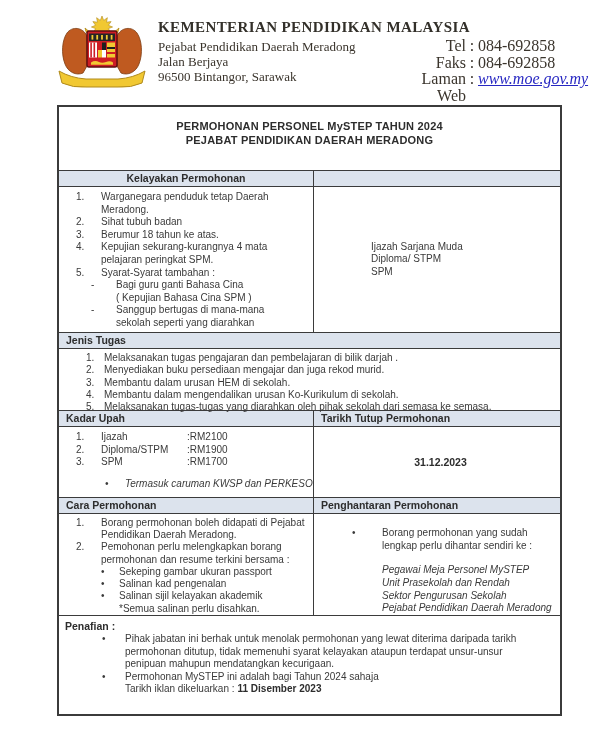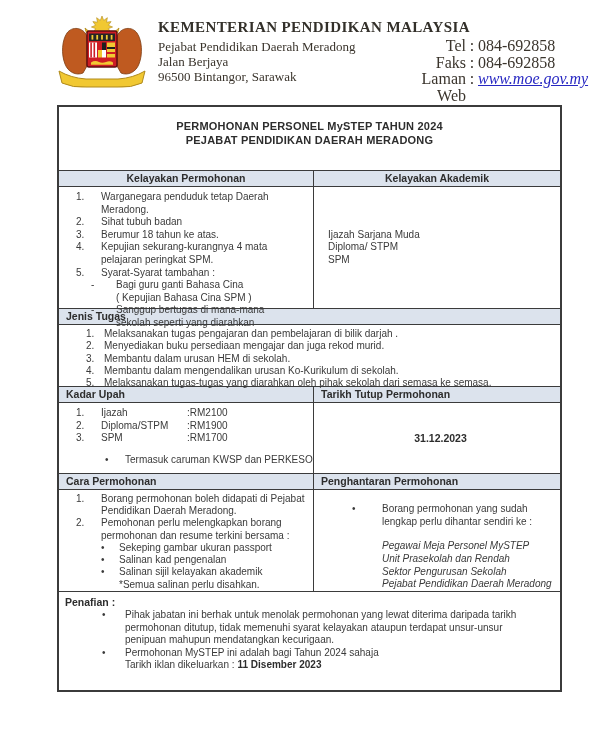--- a/index.html
+++ b/index.html
@@ -25,40 +25,40 @@
   .sec:first-child{border-top:none;}
   .two{display:flex;}
   .cL{width:255px;border-right:1px solid #3b3b3b;box-sizing:border-box;}
   .cR{flex:1;box-sizing:border-box;}
   .hdr-row{height:16px;background:#dce3ed;}
   .hdr{font-weight:bold;color:#2d2d2d;font-size:10.5px;line-height:15px;white-space:nowrap;overflow:hidden;}
   .hdr.center{text-align:center;}
   .hdr.left{padding-left:7px;text-align:left;}
   .s-title{height:63px;text-align:center;padding-top:13px;}
   .title-line{font-weight:bold;font-size:11px;line-height:13.5px;color:#2d2d2d;letter-spacing:.2px;}
-  .s-body1{height:122px;}
+  .s-body1{height:146px;gap:43px;}
   .s-jenis{height:62px;}
   .s-kadar{height:71px;gap:7px;}
   .s-cara{height:102px;align-items:flex-end;}
   .s-penafian{height:99px;padding:4px 10px 4px 6px;}
   
   ol.nl{margin:0;padding:4px 6px 0 17px;list-style:none;counter-reset:i;}
   ol.nl>li{counter-increment:i;display:grid;grid-template-columns:25px 1fr;line-height:12.6px;}
   ol.nl>li::before{content:counter(i) ".";}
   ol.nl.jenis{padding:3px 6px 0 27px;}
   ol.nl.jenis>li{grid-template-columns:18px 1fr;line-height:12.3px;}
   ol.nl.cara>li{line-height:12.3px;}
   
   .dl{margin:0 0 0 32px;width:190px;}
   .di{display:grid;grid-template-columns:25px 1fr;line-height:12.6px;}
   .di::before{content:"-";}
   .preline{white-space:pre-line;}
   
   ol.nl.kadar>li{grid-template-columns:25px 86px 1fr;line-height:12.6px;}
-  .note-row{display:grid;grid-template-columns:20px 1fr;margin:9px 0 0 46px;}
+  .note-row{display:grid;grid-template-columns:20px 1fr;margin:9px 0 0 46px;font-style:italic;}
   .note-row::before{content:"\2022";}
   
   .blt{display:grid;grid-template-columns:18px 1fr;margin-left:42px;line-height:12.3px;}
   .blt::before{content:"\2022";}
   .star-note{margin-left:60px;line-height:12.3px;}
   
   .vc{display:flex;flex-direction:column;justify-content:center;height:100%;box-sizing:border-box;}
   .akademik{padding-left:14px;line-height:12.6px;}
   .date-val{text-align:center;font-weight:bold;font-size:10.5px;color:#2d2d2d;}
   .hant-blt{display:grid;grid-template-columns:30px 1fr;margin-left:38px;line-height:12.6px;padding-right:6px;}
@@ -136,21 +136,20 @@
 
 <main class="doc">
 
   <section class="sec s-title">
     <div class="title-line">PERMOHONAN PERSONEL MySTEP TAHUN 2024</div>
     <div class="title-line">PEJABAT PENDIDIKAN DAERAH MERADONG</div>
   </section>
 
   <section class="sec two hdr-row">
     <div class="cL hdr center">Kelayakan Permohonan</div>
-    <div class="cR hdr center">Kelayakan Akademik</div>
   </section>
 
   <section class="sec two s-body1">
     <div class="cL">
       <ol class="nl">
         <li>
             <span>Warganegara penduduk tetap Daerah Meradong.</span>
           </li>
         <li>
             <span>Sihat tubuh badan</span>

